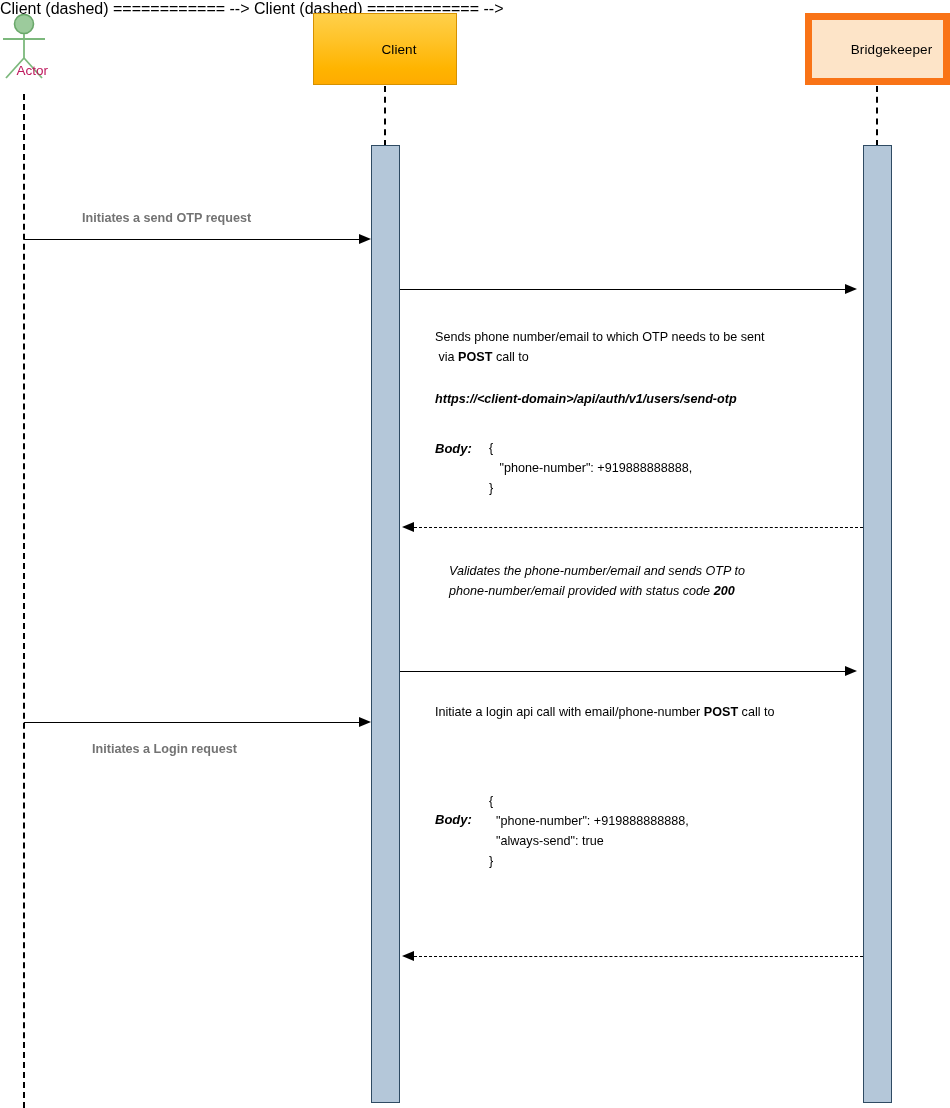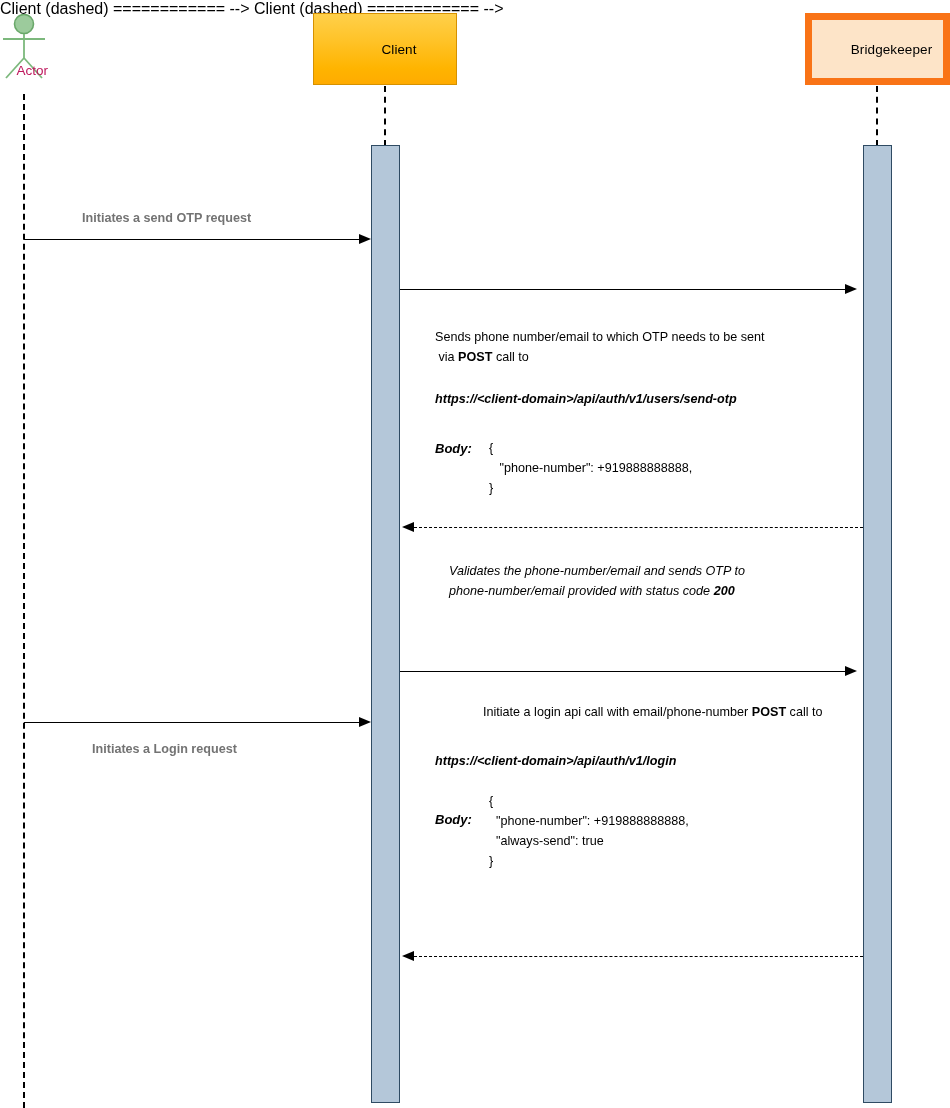--- a/index.html
+++ b/index.html
@@ -205,25 +205,22 @@
   
   <div class="arrow-line" style="left:400px; top:671px; width:447px;"></div>
   <div class="arrowhead right" style="left:845px; top:666px;"></div>
 
   
   <div class="arrow-line" style="left:24px; top:722px; width:338px;"></div>
   <div class="arrowhead right" style="left:359px; top:717px;"></div>
   <div class="msg-label bold" style="left:92px; top:742px;">Initiates a Login request</div>
 
   
-  <div class="note" style="left:435px; top:702px;margin-left:48px;">
+  <div class="note" style="left:435px; top:702px;">
     <span class="ln"><span>Initiate a login api call with email/phone-number </span><span class="bold">POST</span><span> call to</span></span>
-  </div>
-  <div class="note" style="left:435px; top:751px;">
-    <span class="ln url">https://&lt;client-domain&gt;/api/auth/v1/login</span>
   </div>
   <div class="body-label" style="left:435px; top:812px;">Body:</div>
   <div class="body-json" style="left:489px; top:791px;">{
   "phone-number": +919888888888,
   "always-send": true
 }</div>
 
    Client (dashed) ============ --&gt;
   <div class="arrow-line dashed" style="left:414px; top:956px; width:449px;"></div>
   <div class="arrowhead left" style="left:402px; top:951px;"></div>

